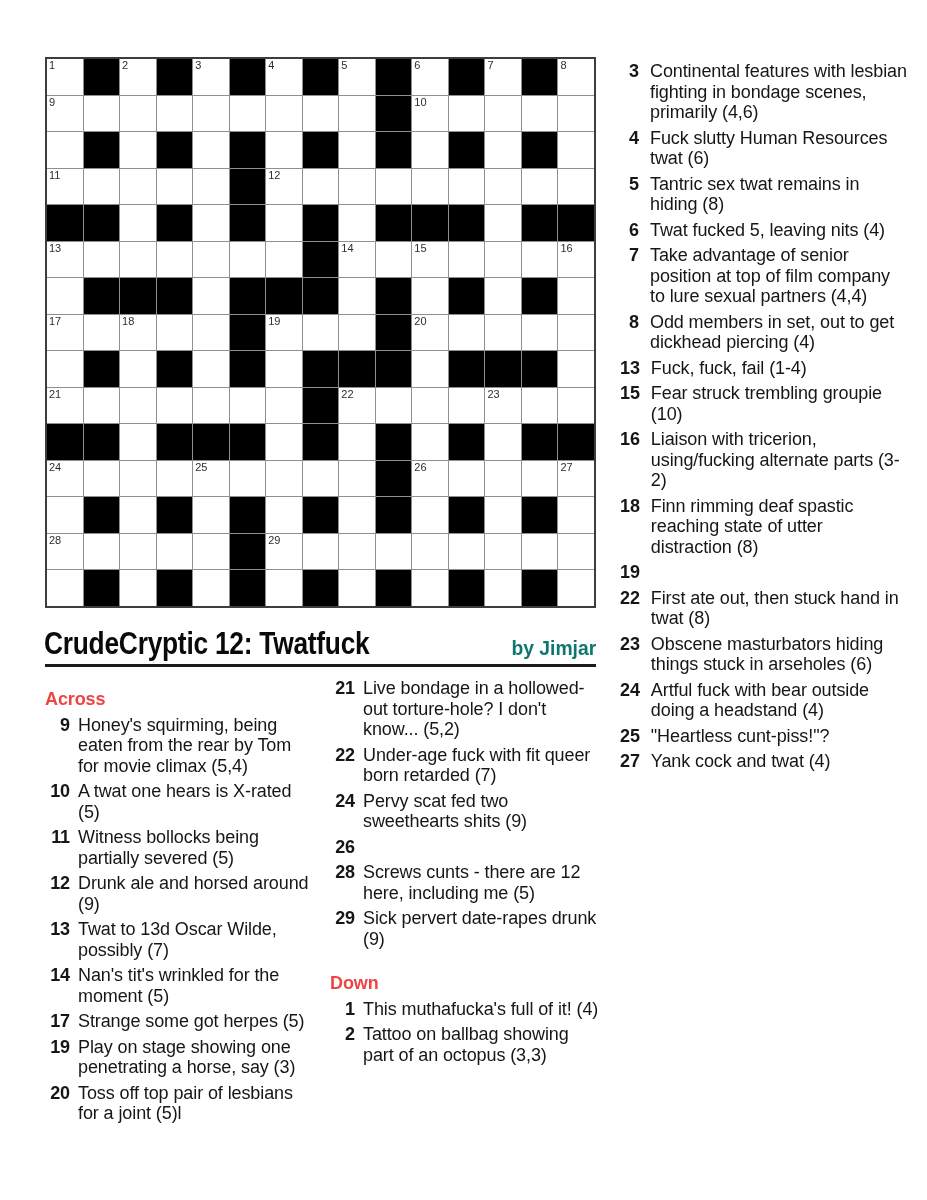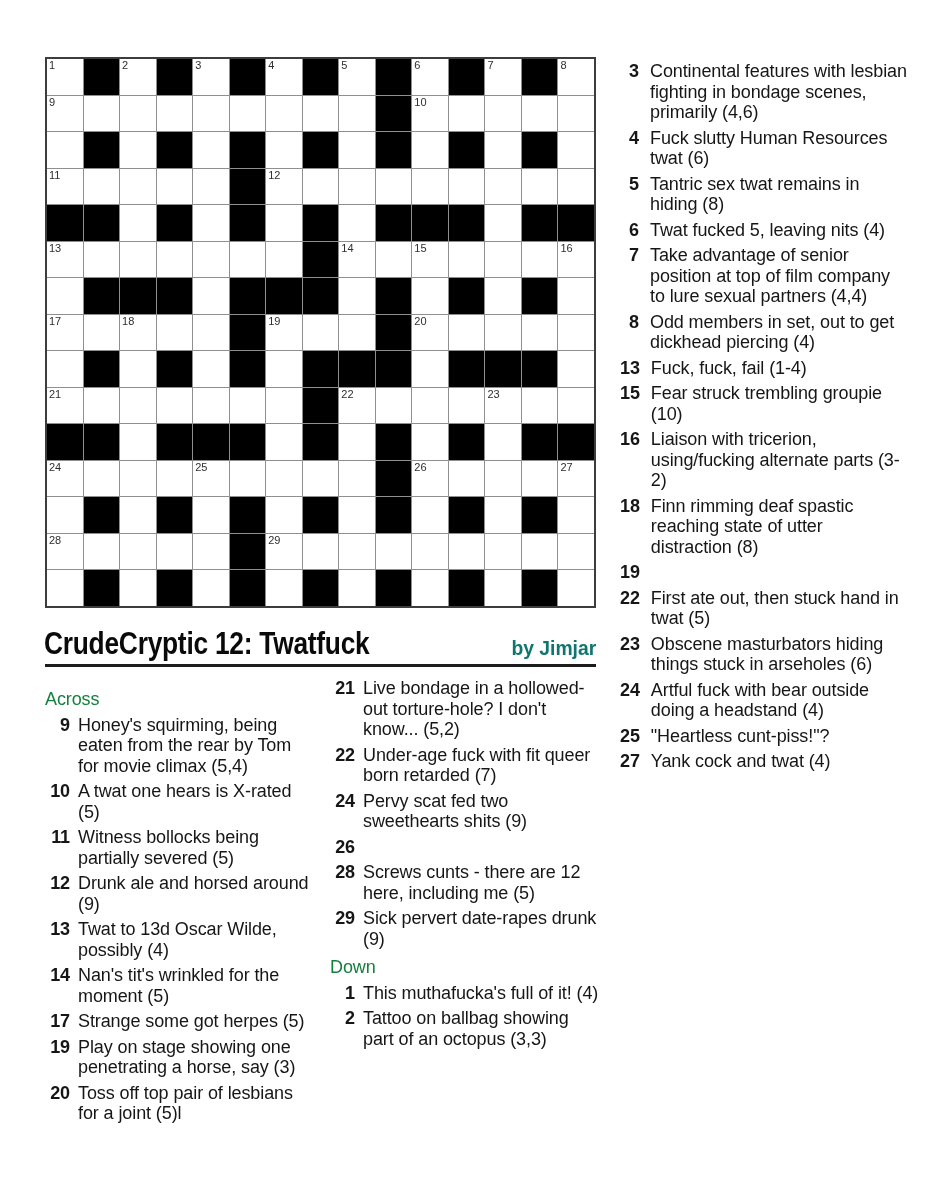--- a/index.html
+++ b/index.html
@@ -33,22 +33,22 @@
   }
   .byline .squeeze { display:inline-block; transform:scaleX(0.92); transform-origin:100% 0; }
   .rule { position:absolute; left:45px; top:664px; width:551px; height:3px; background:#1c1c1c; }
 
   
   .clues-col { position:absolute; font-size:18px; line-height:20.5px; color:#161616; letter-spacing:-0.1px; }
   .col1 { left:45px;  top:689px; width:264px; }
   .col2 { left:330px; top:678px; width:272px; }
   .col3 { left:620px; top:61px;  width:288px; }
 
-  .clues-header { font-weight:400; font-size:18px; margin:0 0 5px 0; color:#15803d; }
-  .col2 .clues-header { margin-top:8px; }
+  .clues-header { font-weight:700; font-size:18px; margin:0 0 5px 0; color:#ef4444; }
+  .col2 .clues-header { margin-top:24px; }
 
   .clue { display:flex; margin-bottom:5px; }
   .clue .cnum { flex:0 0 25px; text-align:right; font-weight:700; padding-right:8px; }
   .clue .ctext { flex:1; }
   .col3 .clue .cnum { flex:0 0 19px; padding-right:11px; }
 </style>
 </head>
 <body>
 
 <div class="sheet">
@@ -361,21 +361,21 @@
         <div class="clue">
           <span class="cnum">11</span>
           <span class="ctext">Witness bollocks being partially severed (5)</span>
         </div>
         <div class="clue">
           <span class="cnum">12</span>
           <span class="ctext">Drunk ale and horsed around (9)</span>
         </div>
         <div class="clue">
           <span class="cnum">13</span>
-          <span class="ctext">Twat to 13d Oscar Wilde, possibly (4)</span>
+          <span class="ctext">Twat to 13d Oscar Wilde, possibly (7)</span>
         </div>
         <div class="clue">
           <span class="cnum">14</span>
           <span class="ctext">Nan's tit's wrinkled for the moment (5)</span>
         </div>
         <div class="clue">
           <span class="cnum">17</span>
           <span class="ctext">Strange some got herpes (5)</span>
         </div>
         <div class="clue">
@@ -468,21 +468,21 @@
         </div>
         <div class="clue">
           <span class="cnum">18</span>
           <span class="ctext">Finn rimming deaf spastic reaching state of utter distraction (8)</span>
         </div>
         <div class="clue">
           <span class="cnum">19</span>
         </div>
         <div class="clue">
           <span class="cnum">22</span>
-          <span class="ctext">First ate out, then stuck hand in twat (5)</span>
+          <span class="ctext">First ate out, then stuck hand in twat (8)</span>
         </div>
         <div class="clue">
           <span class="cnum">23</span>
           <span class="ctext">Obscene masturbators hiding things stuck in arseholes (6)</span>
         </div>
         <div class="clue">
           <span class="cnum">24</span>
           <span class="ctext">Artful fuck with bear outside doing a headstand (4)</span>
         </div>
         <div class="clue">

